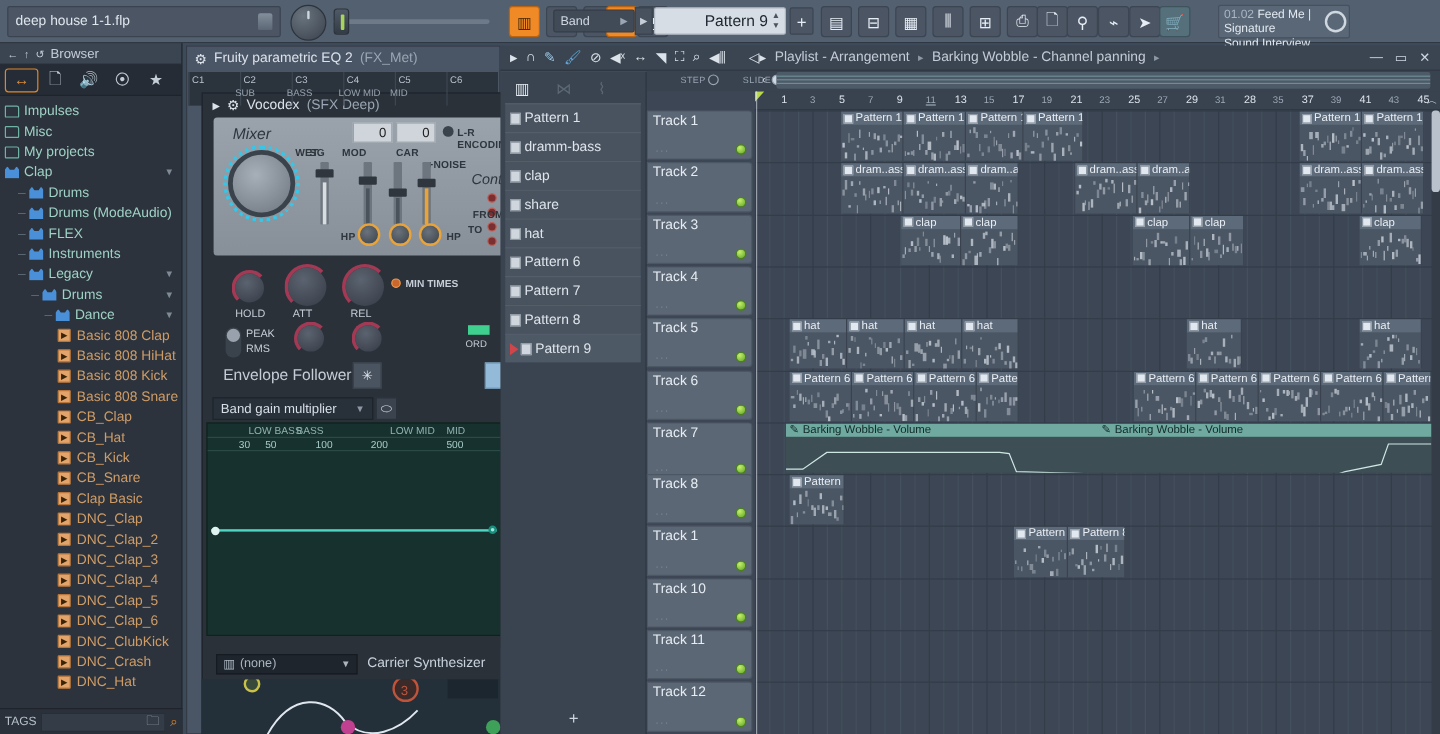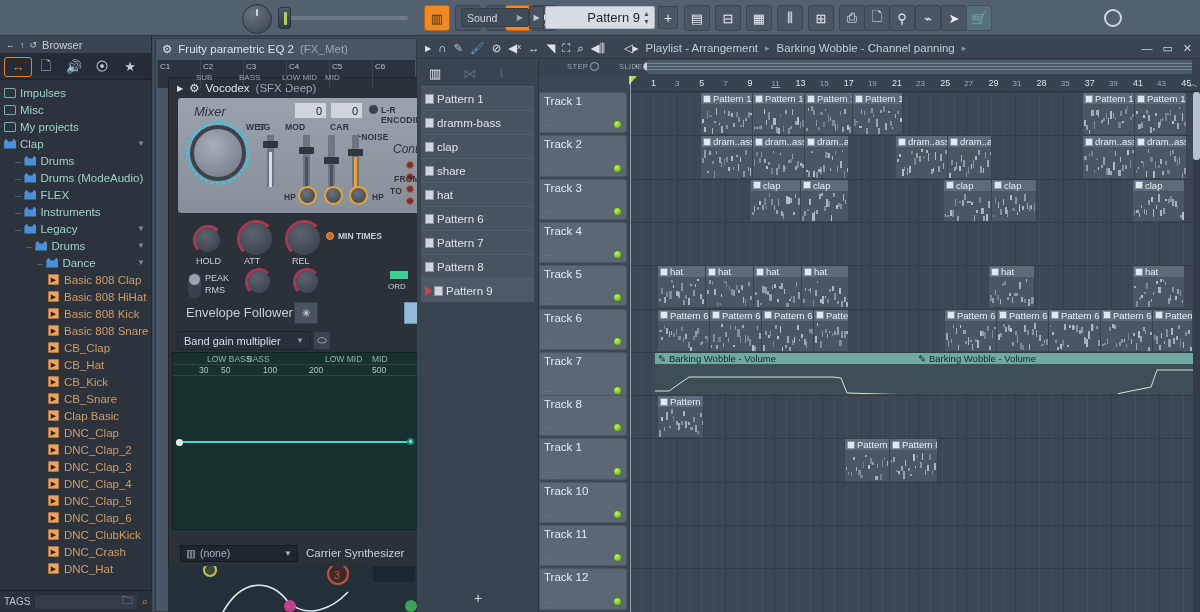--- a/index.html
+++ b/index.html
@@ -247,20 +247,24 @@
      padding-left:3px; color:#102a28; font-size:9.5px; white-space:nowrap;}
   .note { position:absolute; background:#c3cbd4; }
   #scrollv { position:absolute; right:0; top:92px; width:7px; height:520px; background:#333c47;}
   #scrollv .thumb { position:absolute; top:0; left:0; width:7px; height:68px; background:#b9c2cc; border-radius:3px;}
   #playhead { position:absolute; left:630px; top:76px; width:1px; height:536px; background:#e8edf3; opacity:.55;}
 </style>
 </head>
 <body>
 
 <div id="toolbar">
+  <div id="title-field">
+    <span class="txt">deep house 1-1.flp</span>
+    <span class="lamp-icon"></span>
+  </div>
   <div id="master-knob"></div>
   <div id="master-slider">
       <span class="handle"></span>
     </div>
 
   <div class="tbtn on" style="left:424px">
       <span>▥</span>
     </div>
   <div class="tbtn" style="left:455px">
       <span>➡</span>
@@ -269,21 +273,21 @@
       <span>↗</span>
     </div>
   <div class="tbtn on" style="left:505px">
       <span>🔗</span>
     </div>
   <div class="tbtn" style="left:531px">
       <span>⬒</span>
     </div>
 
   <div id="line-sel">
-    <span>Sound</span>
+    <span>Band</span>
     <span class="arr">▶</span>
   </div>
   <div id="pat-prev">▶</div>
   <div id="pat-sel">
     <span>Pattern 9</span>
     <span class="spin">▲<br>▼</span>
   </div>
   <div id="pat-add">
       <span>+</span>
     </div>
@@ -315,20 +319,25 @@
   <div class="tbtn" style="left:915px">
       <span>⌁</span>
     </div>
   <div class="tbtn" style="left:941px">
       <span>➤</span>
     </div>
   <div class="tbtn teal" style="left:966px">
       <span>🛒</span>
     </div>
 
+  <div id="hint">
+    <span class="t">01.02</span>
+    <span>Feed Me | Signature</span><br>
+    <span>Sound Interview</span>
+  </div>
   <div id="globe"></div>
 </div>
 
 <div id="browser">
   <div id="browser-head">
     <span style="font-size:9px">←</span>
     <span style="font-size:9px">↑</span>
     <span style="font-size:9px">↺</span>
     <span>Browser</span>
   </div>

